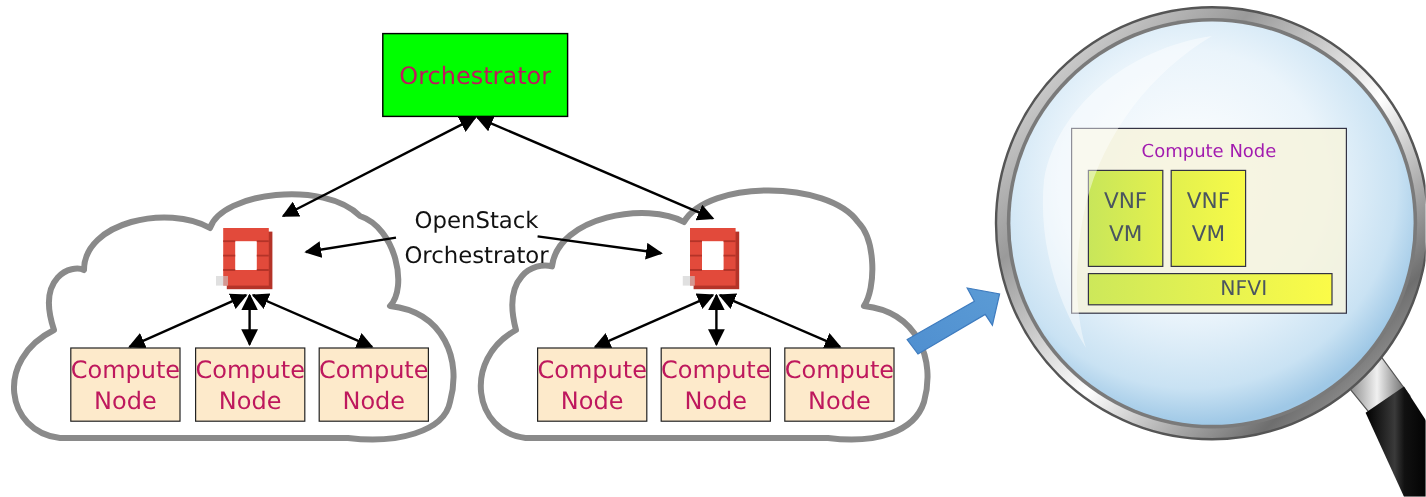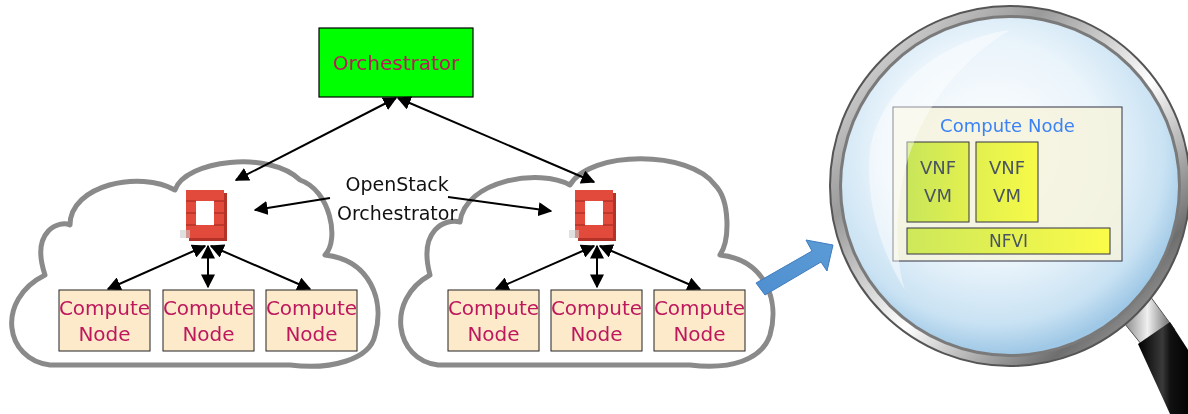--- a/index.html
+++ b/index.html
@@ -154,27 +154,27 @@
 </div>
 <div class="box-text" style="left:551px;top:290px;width:91px;height:61px;">
   <span>Compute</span>
   <span>Node</span>
 </div>
 <div class="box-text" style="left:654px;top:290px;width:91px;height:61px;">
   <span>Compute</span>
   <span>Node</span>
 </div>
 
-<div class="box-text" style="left:893px;top:113px;width:229px;height:26px;color:#3b82f6;font-size:18px;">
+<div class="box-text" style="left:893px;top:113px;width:229px;height:26px;color:#a21caf;font-size:15px;">
   <span>Compute Node</span>
 </div>
 <div class="box-text" style="left:907px;top:142px;width:62px;height:80px;color:#4a5560;font-size:18px;line-height:28px;">
   <span>VNF</span>
   <span>VM</span>
 </div>
 <div class="box-text" style="left:976px;top:142px;width:62px;height:80px;color:#4a5560;font-size:18px;line-height:28px;">
   <span>VNF</span>
   <span>VM</span>
 </div>
-<div class="box-text" style="left:907px;top:228px;width:203px;height:26px;color:#4a5560;font-size:17px;">
+<div class="box-text" style="left:907px;top:228px;width:203px;height:26px;color:#4a5560;font-size:17px;padding-left:28px;">
   <span>NFVI</span>
 </div>
 </div>
 
 </body></html>

